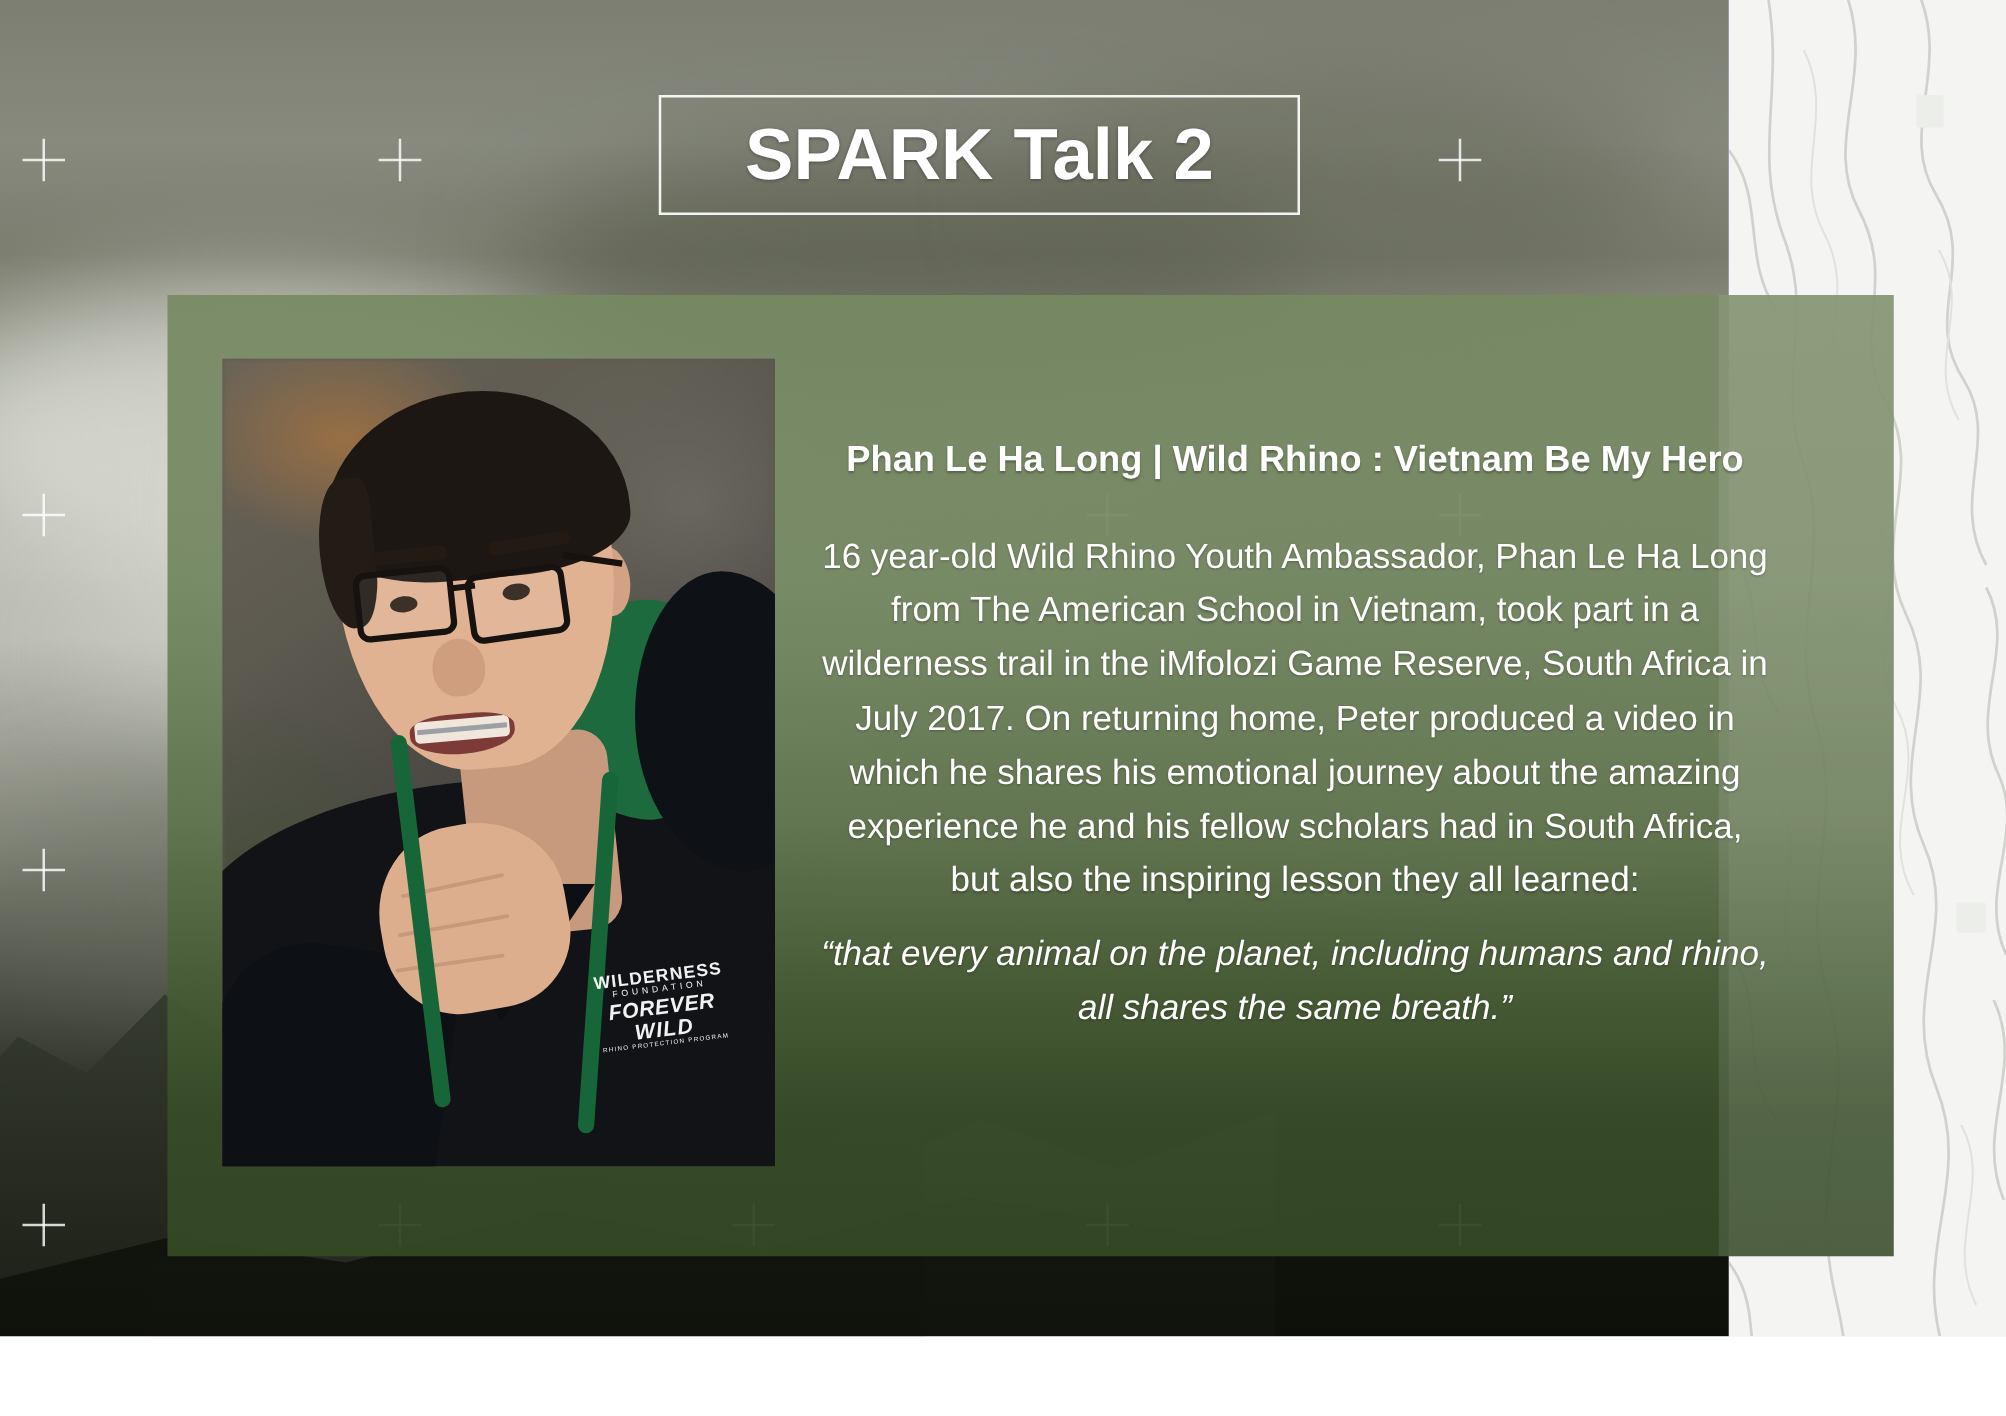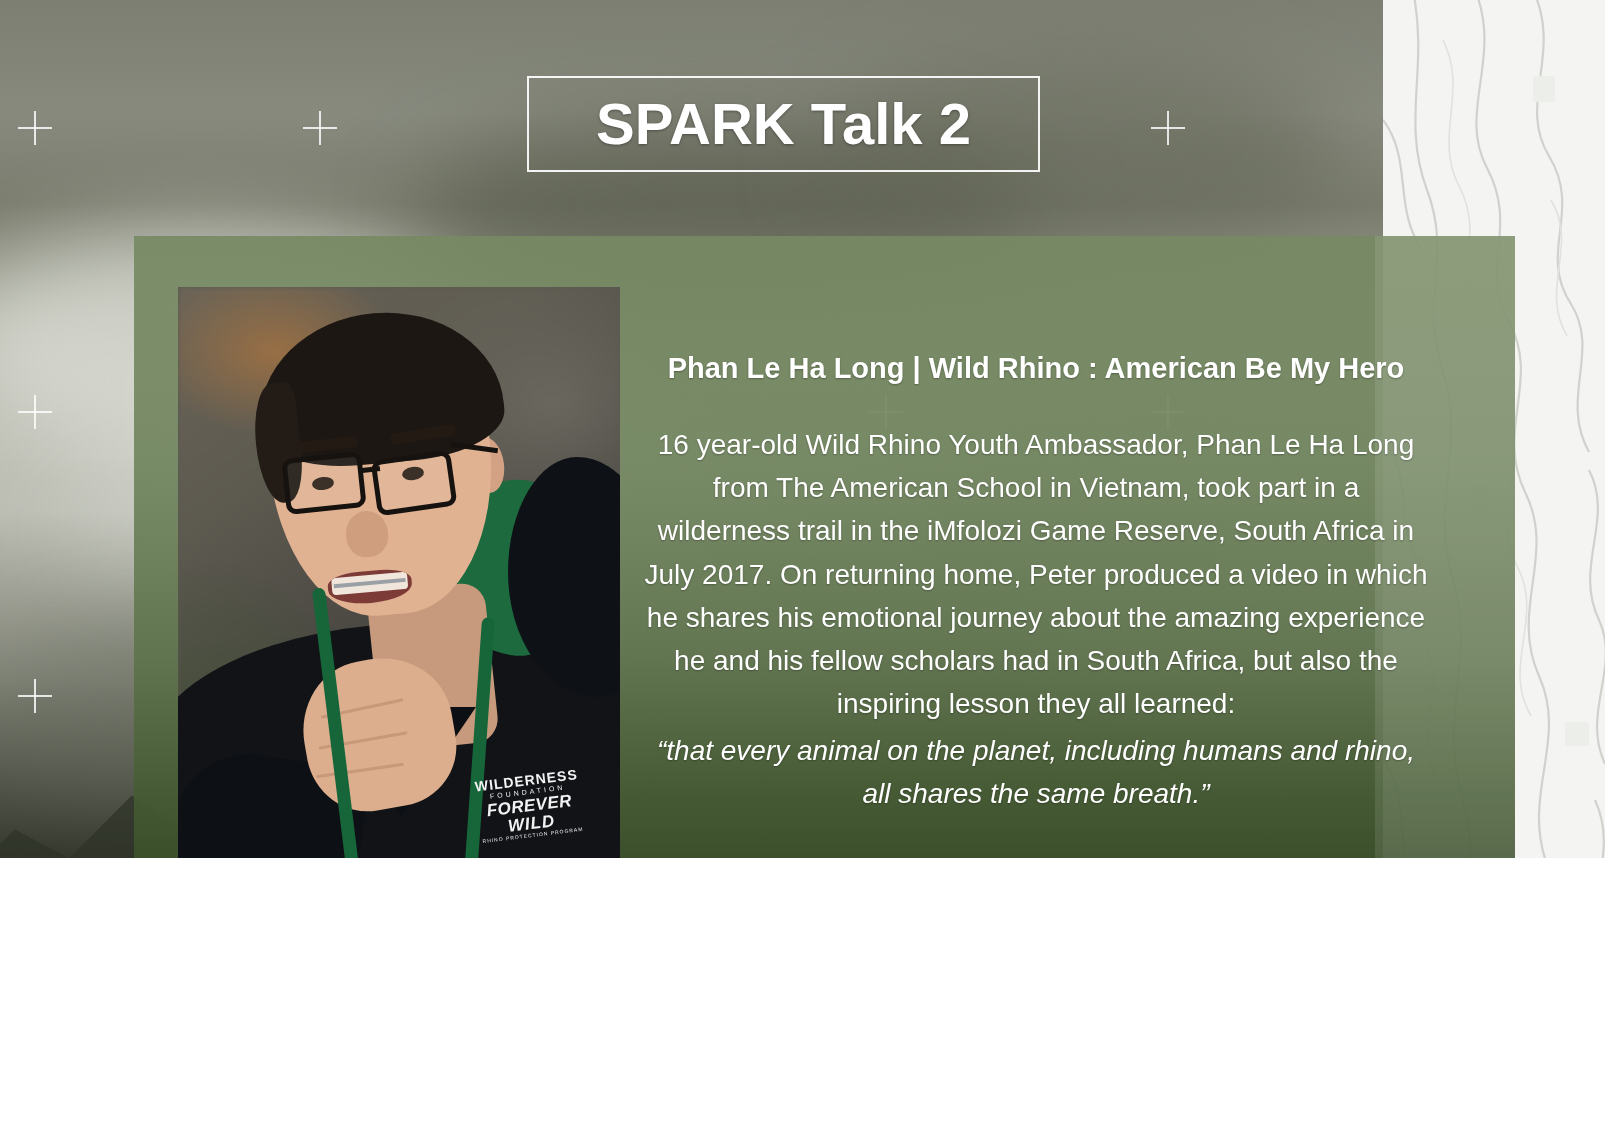--- a/index.html
+++ b/index.html
@@ -7,21 +7,21 @@
     padding: 0;
     background: #ffffff;
   }
   body {
     font-family: "Liberation Sans", sans-serif;
   }
 
   #slide {
     position: relative;
     width: 1605px;
-    height: 858px;
+    height: 1069px;
     overflow: hidden;
     background: #8b5cf6;
   }
 
   
   .bg-photo {
     position: absolute;
     left: 0; top: 0;
     width: 1383px;
     height: 1133px;
@@ -401,21 +401,21 @@
     font-size: 29px;
     font-weight: bold;
     line-height: 1.42;
     margin: 0 0 34px 0;
     text-shadow: 0 1px 2px rgba(0,0,0,0.30);
   }
   .body-copy {
     font-size: 28px;
     font-weight: normal;
     line-height: 1.54;
-    margin: 4px;
+    margin: 16px;
     text-shadow: 0 1px 2px rgba(0,0,0,0.28);
   }
   .quote-copy {
     font-size: 28px;
     font-style: italic;
     line-height: 1.54;
     margin: 0;
     text-shadow: 0 1px 2px rgba(0,0,0,0.28);
   }
 </style>
@@ -523,18 +523,18 @@
     <div class="p-logo">
       <div class="l1">WILDERNESS</div>
       <div class="l2">FOUNDATION</div>
       <div class="l3">FOREVER</div>
       <div class="l4">WILD</div>
       <div class="l5">RHINO PROTECTION PROGRAM</div>
     </div>
   </div>
 
   <div class="text-col">
-    <h2 class="speaker-heading">Phan Le Ha Long | Wild Rhino : American Be My Hero</h2>
+    <h2 class="speaker-heading">Phan Le Ha Long | Wild Rhino : Vietnam Be My Hero</h2>
     <p class="body-copy">16 year-old Wild Rhino Youth Ambassador, Phan Le Ha Long from The American School in Vietnam, took part in a wilderness trail in the iMfolozi Game Reserve, South Africa in July 2017. On returning home, Peter produced a video in which he shares his emotional journey about the amazing experience he and his fellow scholars had in South Africa, but also the inspiring lesson they all learned:</p>
     <p class="quote-copy">“that every animal on the planet, including humans and rhino, all shares the same breath.”</p>
   </div>
 
 </div>
 
 </body></html>

